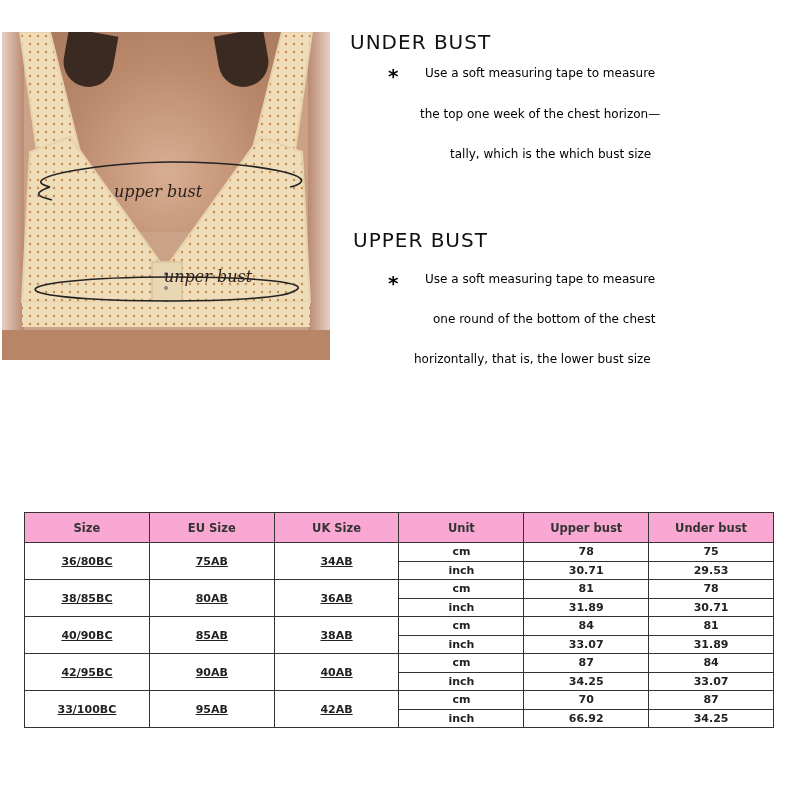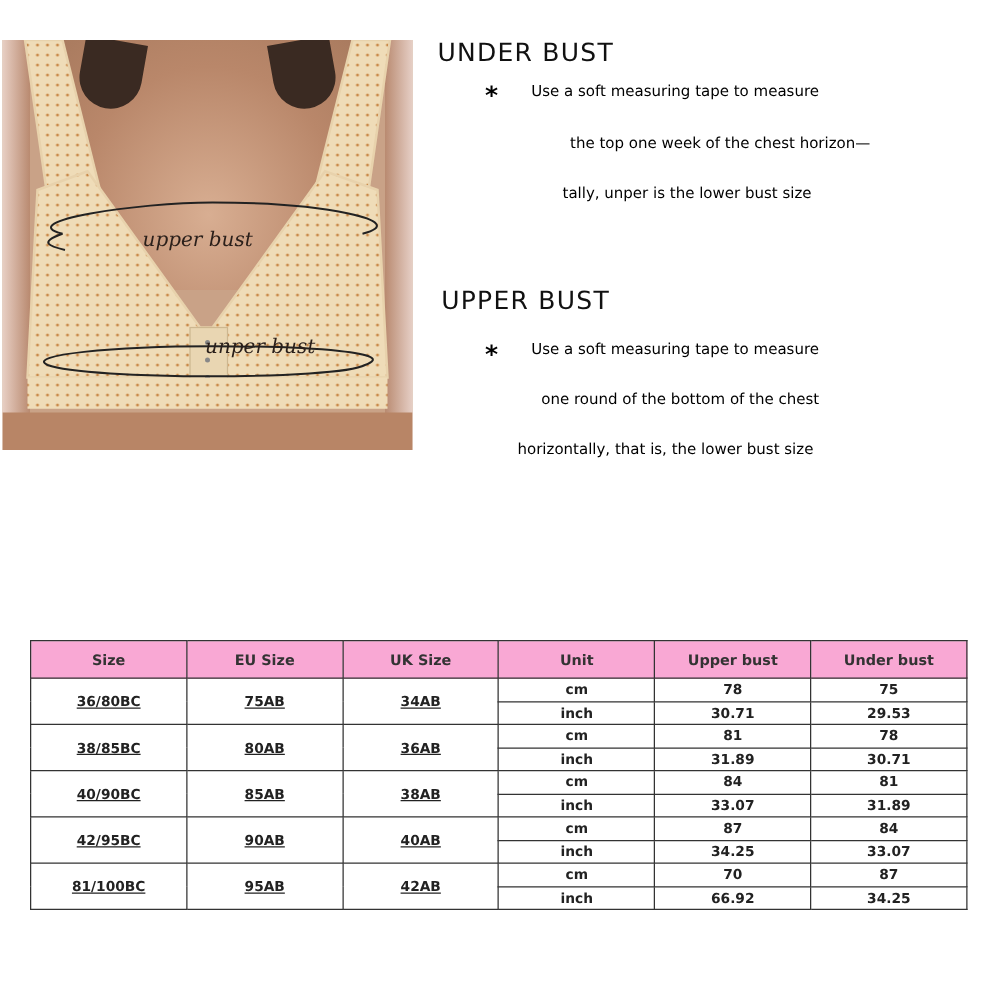--- a/index.html
+++ b/index.html
@@ -63,22 +63,22 @@
   <div class="label" style="left:112px; top:150px;">upper bust</div>
   <div class="label" style="left:114px; top:235px;margin-left:48px;">unper bust</div>
   <div class="bottom"></div>
 </div>
 
 <div class="text-block" style="top:30px;">
   <div class="heading">UNDER BUST</div>
 </div>
 <div class="star" style="left:388px; top:64px;">*</div>
 <div class="line" style="left:425px; top:66px;">Use a soft measuring tape to measure</div>
-<div class="line" style="left:420px; top:107px;margin-left:36px;">the top one week of the chest horizon—</div>
-<div class="line" style="left:450px; top:147px;">tally, unper is the lower bust size</div>
+<div class="line" style="left:420px; top:107px;">the top one week of the chest horizon—</div>
+<div class="line" style="left:450px; top:147px;">tally, which is the which bust size</div>
 
 <div class="text-block" style="top:228px; left:353px;">
   <div class="heading">UPPER BUST</div>
 </div>
 <div class="star" style="left:388px; top:271px;">*</div>
 <div class="line" style="left:425px; top:272px;">Use a soft measuring tape to measure</div>
 <div class="line" style="left:433px; top:312px;">one round of the bottom of the chest</div>
 <div class="line" style="left:414px; top:352px;">horizontally, that is, the lower bust size</div>
 
 <table class="size-table">
@@ -147,21 +147,21 @@
       <td class="u">cm</td>
       <td class="u">87</td>
       <td class="u">84</td>
     </tr>
     <tr>
       <td class="u">inch</td>
       <td class="u">34.25</td>
       <td class="u">33.07</td>
     </tr>
     <tr>
-      <td rowspan="2" class="merged">81/100BC</td>
+      <td rowspan="2" class="merged">33/100BC</td>
       <td rowspan="2" class="merged">95AB</td>
       <td rowspan="2" class="merged">42AB</td>
       <td class="u">cm</td>
       <td class="u">70</td>
       <td class="u">87</td>
     </tr>
     <tr>
       <td class="u">inch</td>
       <td class="u">66.92</td>
       <td class="u">34.25</td>

